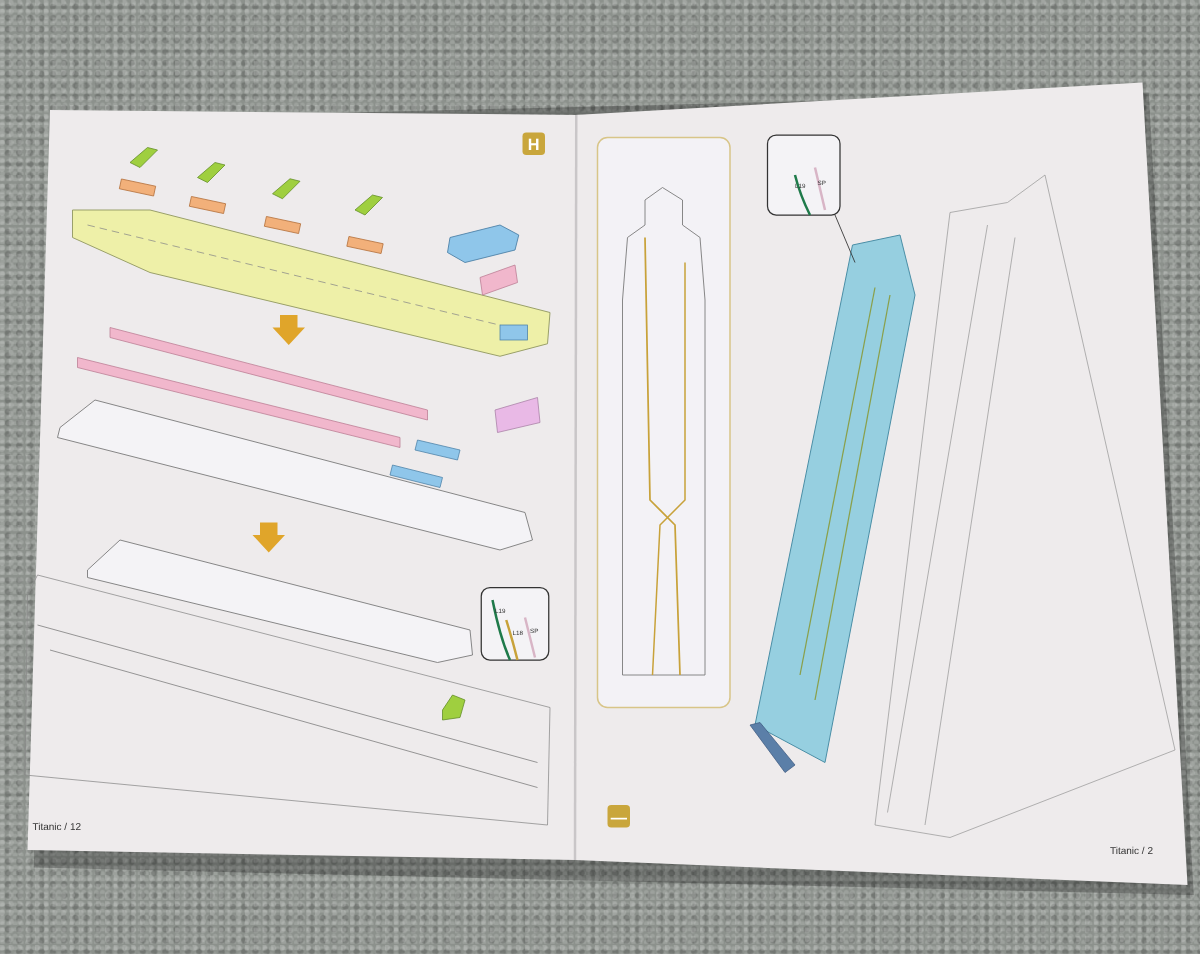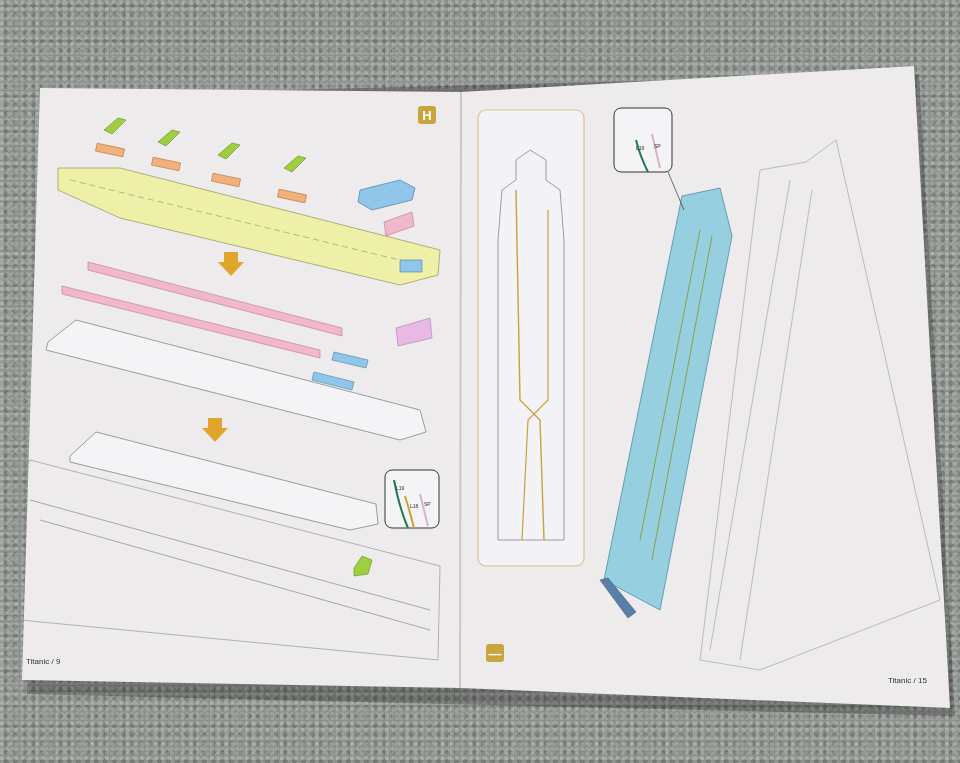--- a/index.html
+++ b/index.html
@@ -108,14 +108,14 @@
       <line x1="668" y1="172" x2="684" y2="210" stroke="#333" stroke-width="0.7"></line>
     </g>
   </g>
 
   <line x1="461" y1="92" x2="460" y2="688" stroke="#c9c6c8" stroke-width="2"></line>
 </svg>
 
 <div class="badge" style="left:418px;top:106px;">H</div>
 <div class="badge" style="left:486px;top:644px;">—</div>
 
-<div class="footer" style="left:26px;top:657px;">Titanic / 9</div>
-<div class="footer" style="left:888px;top:676px;">Titanic / 15</div>
+<div class="footer" style="left:26px;top:657px;">Titanic / 12</div>
+<div class="footer" style="left:888px;top:676px;">Titanic / 2</div>
 
 </body></html>

